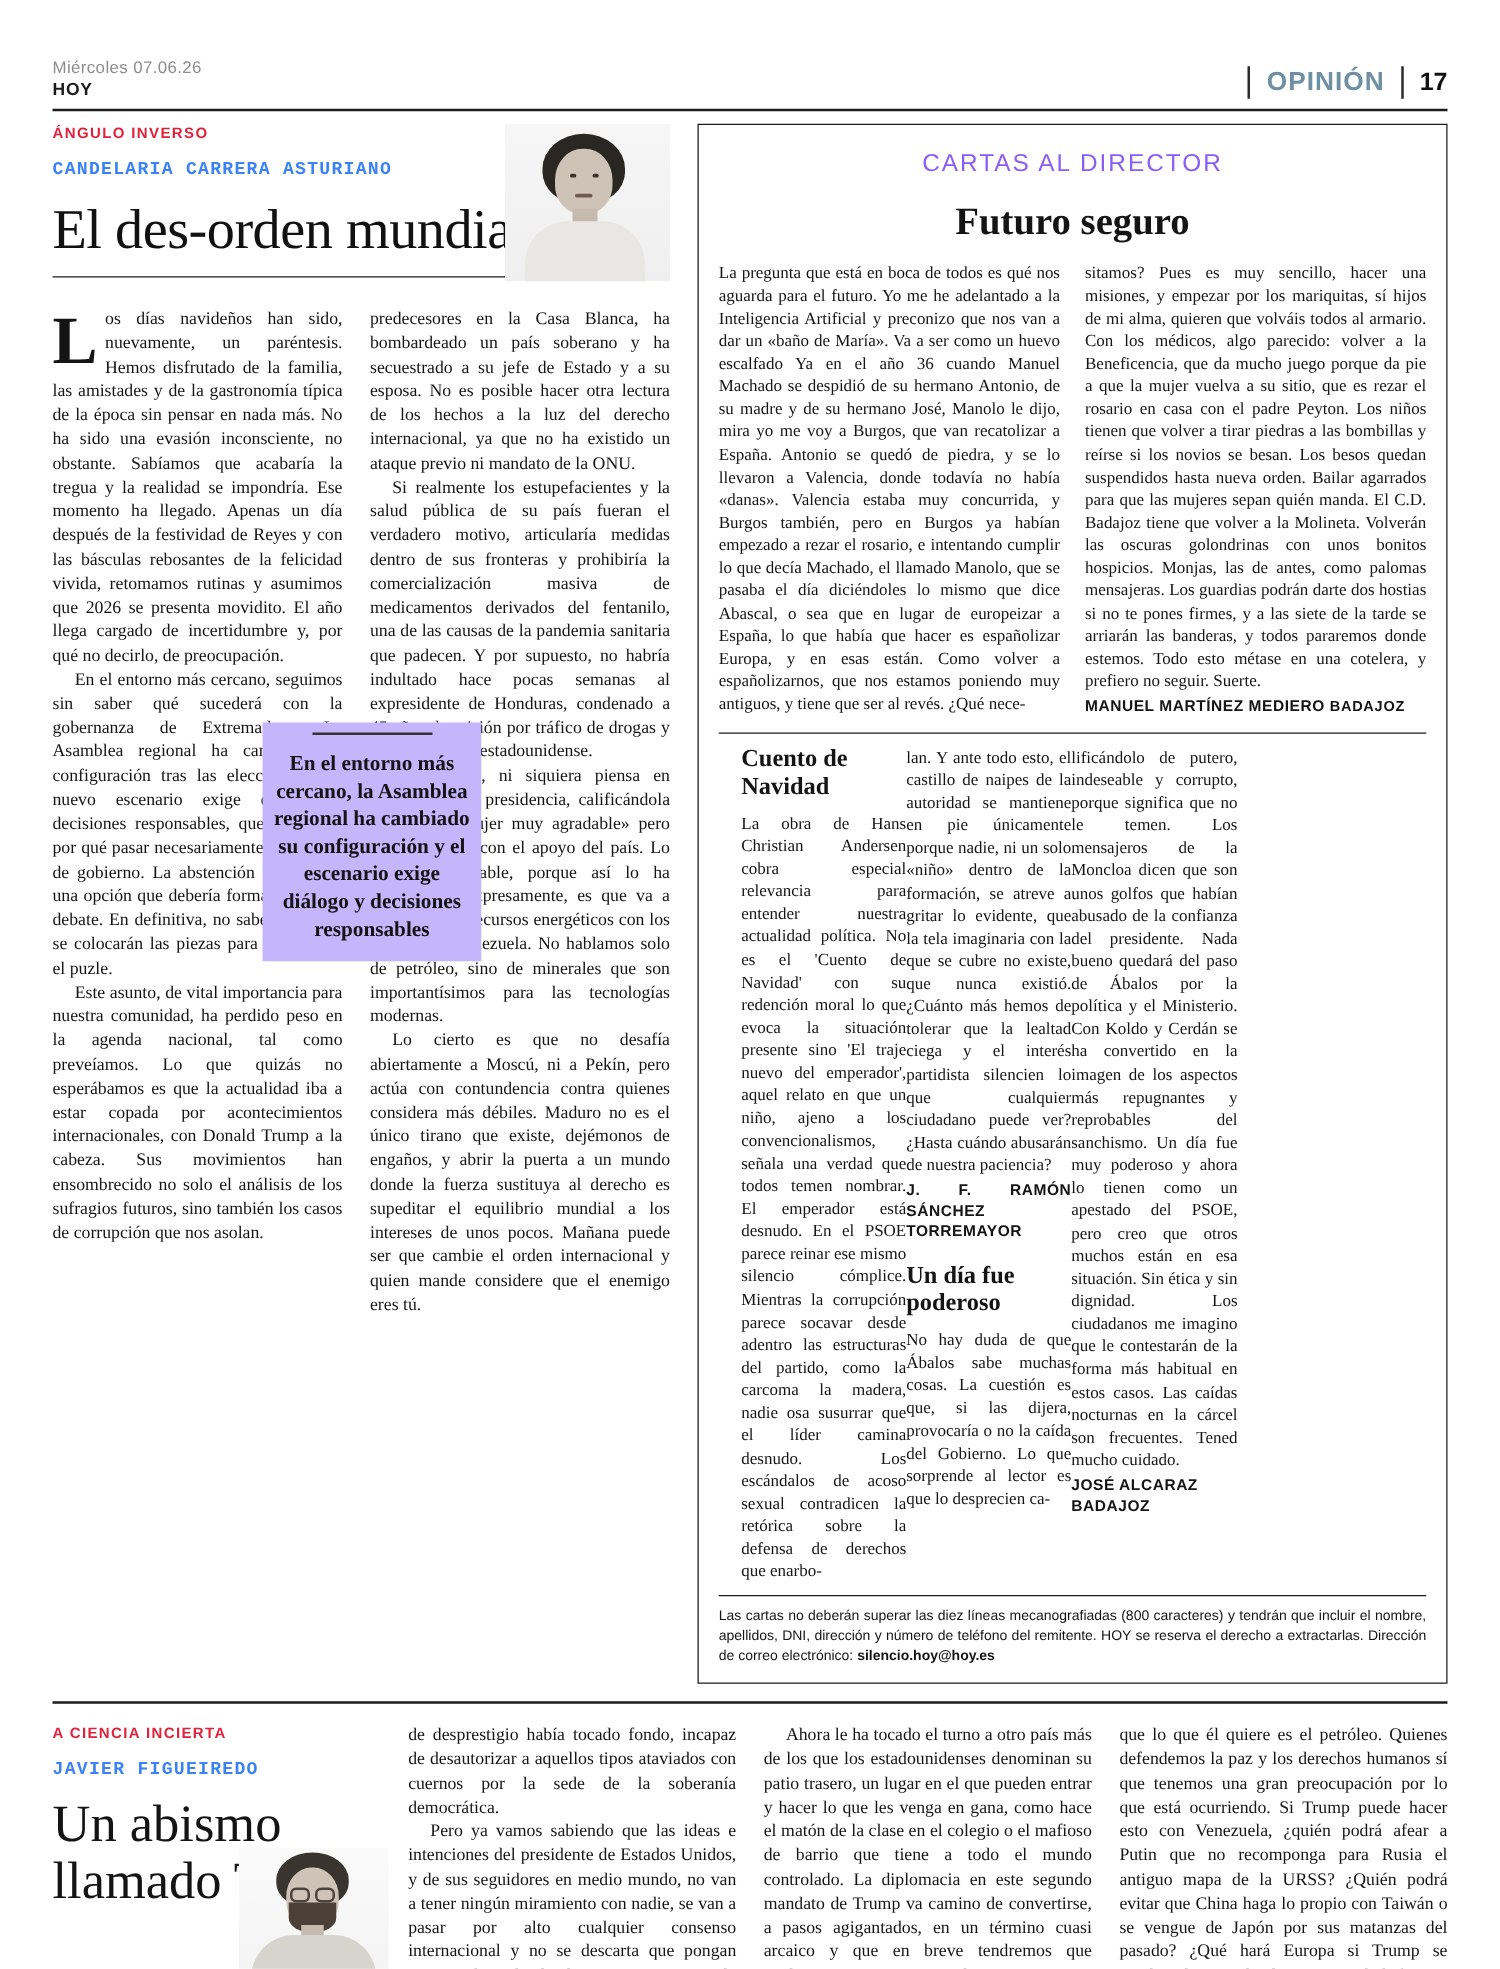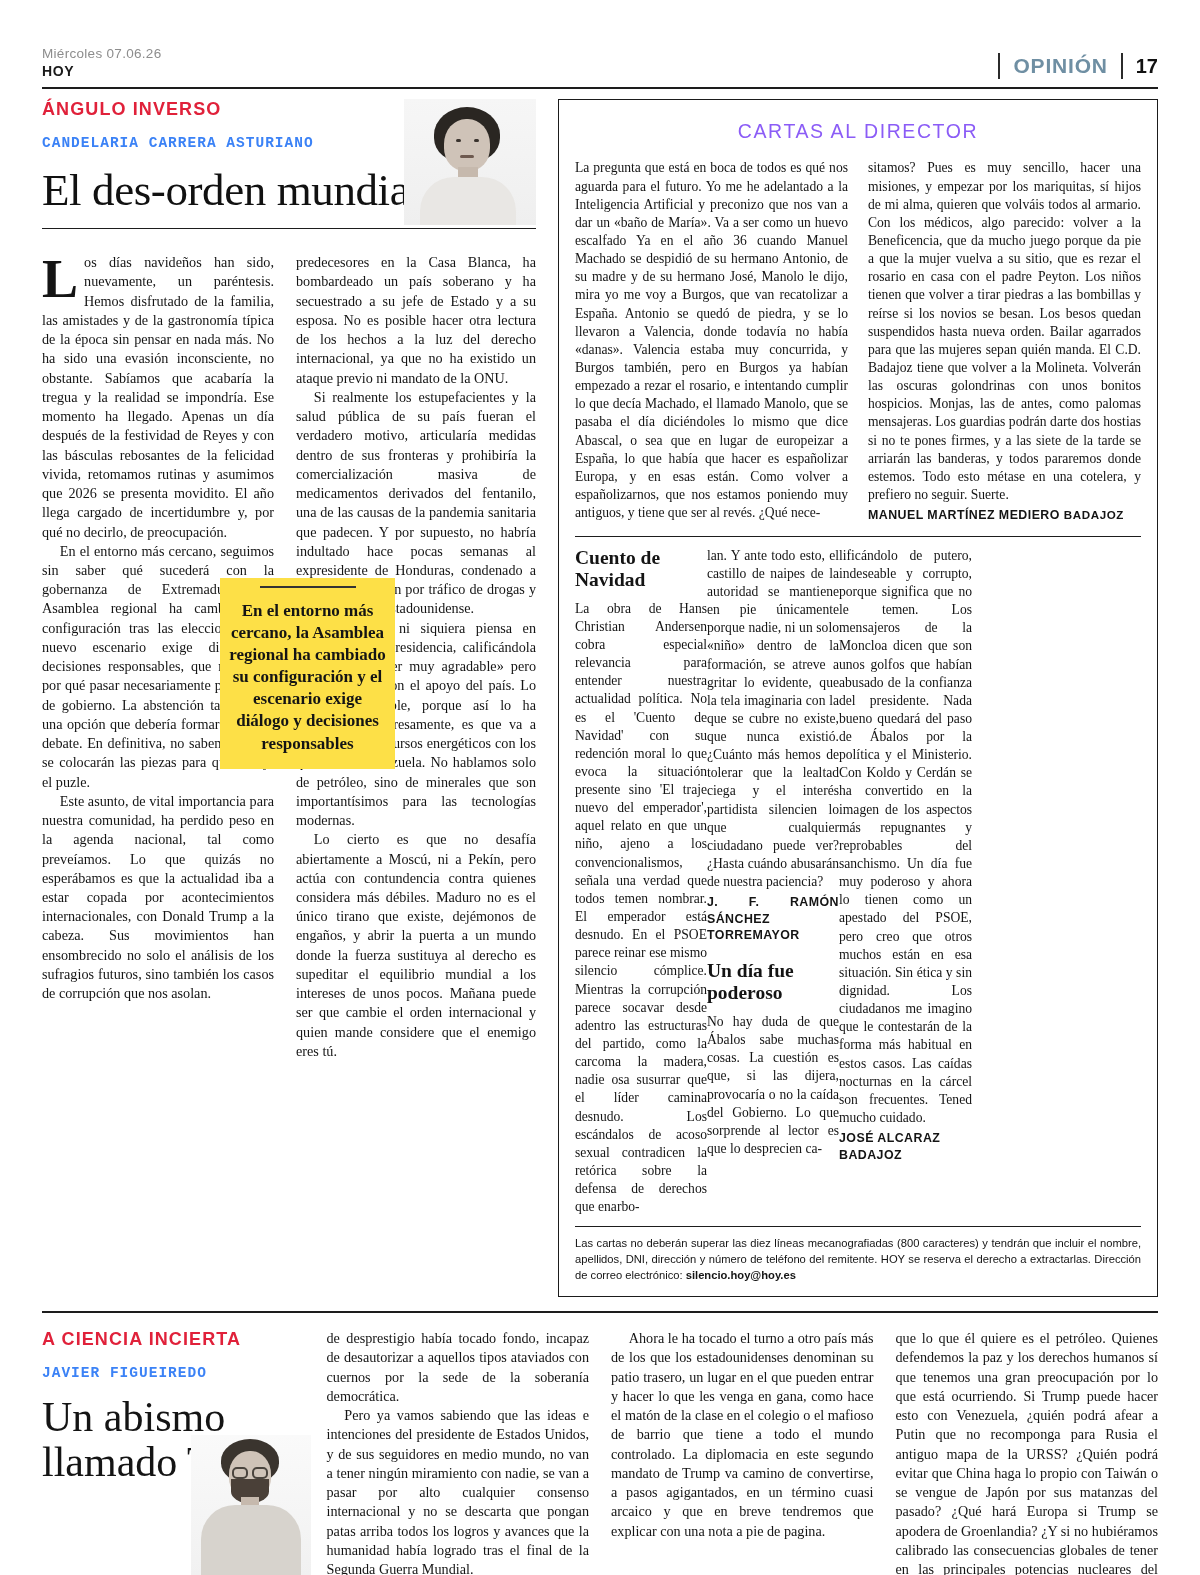--- a/index.html
+++ b/index.html
@@ -29,21 +29,21 @@
                   font-weight:bold; color:#6f8fa3; letter-spacing:.8px; }
   .mast-page { font-family:"Liberation Sans", sans-serif; font-size:20px;
                font-weight:bold; color:#111; }
 
   
   .top-area { display:flex; gap:0; margin-top:10px; }
   .col-left-article { width:516px; padding-right:22px; }
   .letters-box { width:600px; border:1px solid #1b1b1b; padding:14px 16px 12px 16px; }
 
   
-  .kicker { font-family:"Liberation Sans", sans-serif; font-size:18px;
+  .kicker { font-family:"Liberation Sans", sans-serif; font-size:12px;
             font-weight:bold; letter-spacing:1.1px; color:#e0213a; }
   .byline { font-family:Liberation Mono, monospace; font-size:14.5px;
             font-weight:bold; letter-spacing:1.0px; color:#3b82f6; margin-top:15px; }
 
   .headline { font-family:"Liberation Serif", serif; font-weight:normal;
               font-size:45px; line-height:1.04; letter-spacing:-0.4px;
               margin:16px 0 0 0; color:#111; }
 
   .head-wrap { position:relative; }
   .portrait { position:absolute; right:0; top:0; width:132px; height:126px; overflow:hidden; }
@@ -160,46 +160,47 @@
         <div style="width:240px;">
           <div class="bodytext">
             <p class="first">predecesores en la Casa Blanca, ha bombardeado un país soberano y ha secuestrado a su jefe de Estado y a su esposa. No es posible hacer otra lectura de los hechos a la luz del derecho internacional, ya que no ha existido un ataque previo ni mandato de la ONU.</p>
             <p>Si realmente los estupefacientes y la salud pública de su país fueran el verdadero motivo, articularía medidas dentro de sus fronteras y prohibiría la comercialización masiva de medicamentos derivados del fentanilo, una de las causas de la pandemia sanitaria que padecen. Y por supuesto, no habría indultado hace pocas semanas al expresidente de Honduras, condenado a 45 años de prisión por tráfico de drogas y armas en suelo estadounidense.</p>
             <p>Para colmo, ni siquiera piensa en Corina para la presidencia, calificándola como una «mujer muy agradable» pero que no cuenta con el apoyo del país. Lo que es indudable, porque así lo ha manifestado expresamente, es que va a intervenir los recursos energéticos con los que cuenta Venezuela. No hablamos solo de petróleo, sino de minerales que son importantísimos para las tecnologías modernas.</p>
             <p>Lo cierto es que no desafía abiertamente a Moscú, ni a Pekín, pero actúa con contundencia contra quienes considera más débiles. Maduro no es el único tirano que existe, dejémonos de engaños, y abrir la puerta a un mundo donde la fuerza sustituya al derecho es supeditar el equilibrio mundial a los intereses de unos pocos. Mañana puede ser que cambie el orden internacional y quien mande considere que el enemigo eres tú.</p>
           </div>
         </div>
       </div>
 
-      <div style="position:absolute; left:220px; top:578px; width:175px; background:#fde047; padding:4px 2px;">
+      <div style="position:absolute; left:210px; top:578px; width:175px; background:#c4b5fd; padding:4px 2px;">
         <div class="pq-rule"></div>
         <div class="pullquote">En el entorno más cercano, la Asamblea regional ha cambiado su configuración y el escenario exige diálogo y decisiones responsables</div>
       </div>
     </div>
 
     <div class="letters-box">
       <div class="letters-title">CARTAS AL DIRECTOR</div>
 
+      <h2 class="letter-head">Futuro seguro</h2>
 
       <div class="letters-2col">
         <div class="letters-body">
           <p class="first">La pregunta que está en boca de todos es qué nos aguarda para el futuro. Yo me he adelantado a la Inteligencia Artificial y preconizo que nos van a dar un «baño de María». Va a ser como un huevo escalfado Ya en el año 36 cuando Manuel Machado se despidió de su hermano Antonio, de su madre y de su hermano José, Manolo le dijo, mira yo me voy a Burgos, que van recatolizar a España. Antonio se quedó de piedra, y se lo llevaron a Valencia, donde todavía no había «danas». Valencia estaba muy concurrida, y Burgos también, pero en Burgos ya habían empezado a rezar el rosario, e intentando cumplir lo que decía Machado, el llamado Manolo, que se pasaba el día diciéndoles lo mismo que dice Abascal, o sea que en lugar de europeizar a España, lo que había que hacer es españolizar Europa, y en esas están. Como volver a españolizarnos, que nos estamos poniendo muy antiguos, y tiene que ser al revés. ¿Qué nece-</p>
         </div>
         <div class="letters-body">
           <p class="first">sitamos? Pues es muy sencillo, hacer una misiones, y empezar por los mariquitas, sí hijos de mi alma, quieren que volváis todos al armario. Con los médicos, algo parecido: volver a la Beneficencia, que da mucho juego porque da pie a que la mujer vuelva a su sitio, que es rezar el rosario en casa con el padre Peyton. Los niños tienen que volver a tirar piedras a las bombillas y reírse si los novios se besan. Los besos quedan suspendidos hasta nueva orden. Bailar agarrados para que las mujeres sepan quién manda. El C.D. Badajoz tiene que volver a la Molineta. Volverán las oscuras golondrinas con unos bonitos hospicios. Monjas, las de antes, como palomas mensajeras. Los guardias podrán darte dos hostias si no te pones firmes, y a las siete de la tarde se arriarán las banderas, y todos pararemos donde estemos. Todo esto métase en una cotelera, y prefiero no seguir. Suerte.</p>
           <div class="sig">
             <span>MANUEL MARTÍNEZ MEDIERO</span>
             <span class="place">BADAJOZ</span>
           </div>
         </div>
       </div>
 
       <hr class="hr-thin" style="margin:12px 0 10px 0;">
 
-      <div style="display:flex; ">
+      <div style="display:flex; justify-content:center;">
         <div style="width:132px;">
           <h3 class="letter-head-sm">Cuento de Navidad</h3>
           <div class="letters-body">
             <p class="first">La obra de Hans Christian Andersen cobra especial relevancia para entender nuestra actualidad política. No es el 'Cuento de Navidad' con su redención moral lo que evoca la situación presente sino 'El traje nuevo del emperador', aquel relato en que un niño, ajeno a los convencionalismos, señala una verdad que todos temen nombrar. El emperador está desnudo. En el PSOE parece reinar ese mismo silencio cómplice. Mientras la corrupción parece socavar desde adentro las estructuras del partido, como la carcoma la madera, nadie osa susurrar que el líder camina desnudo. Los escándalos de acoso sexual contradicen la retórica sobre la defensa de derechos que enarbo-</p>
           </div>
         </div>
         <div style="width:132px;">
           <div class="letters-body">
             <p class="first">lan. Y ante todo esto, el castillo de naipes de la autoridad se mantiene en pie únicamente porque nadie, ni un solo «niño» dentro de la formación, se atreve a gritar lo evidente, que la tela imaginaria con la que se cubre no existe, que nunca existió. ¿Cuánto más hemos de tolerar que la lealtad ciega y el interés partidista silencien lo que cualquier ciudadano puede ver? ¿Hasta cuándo abusarán de nuestra paciencia?</p>
             <div class="sig">

